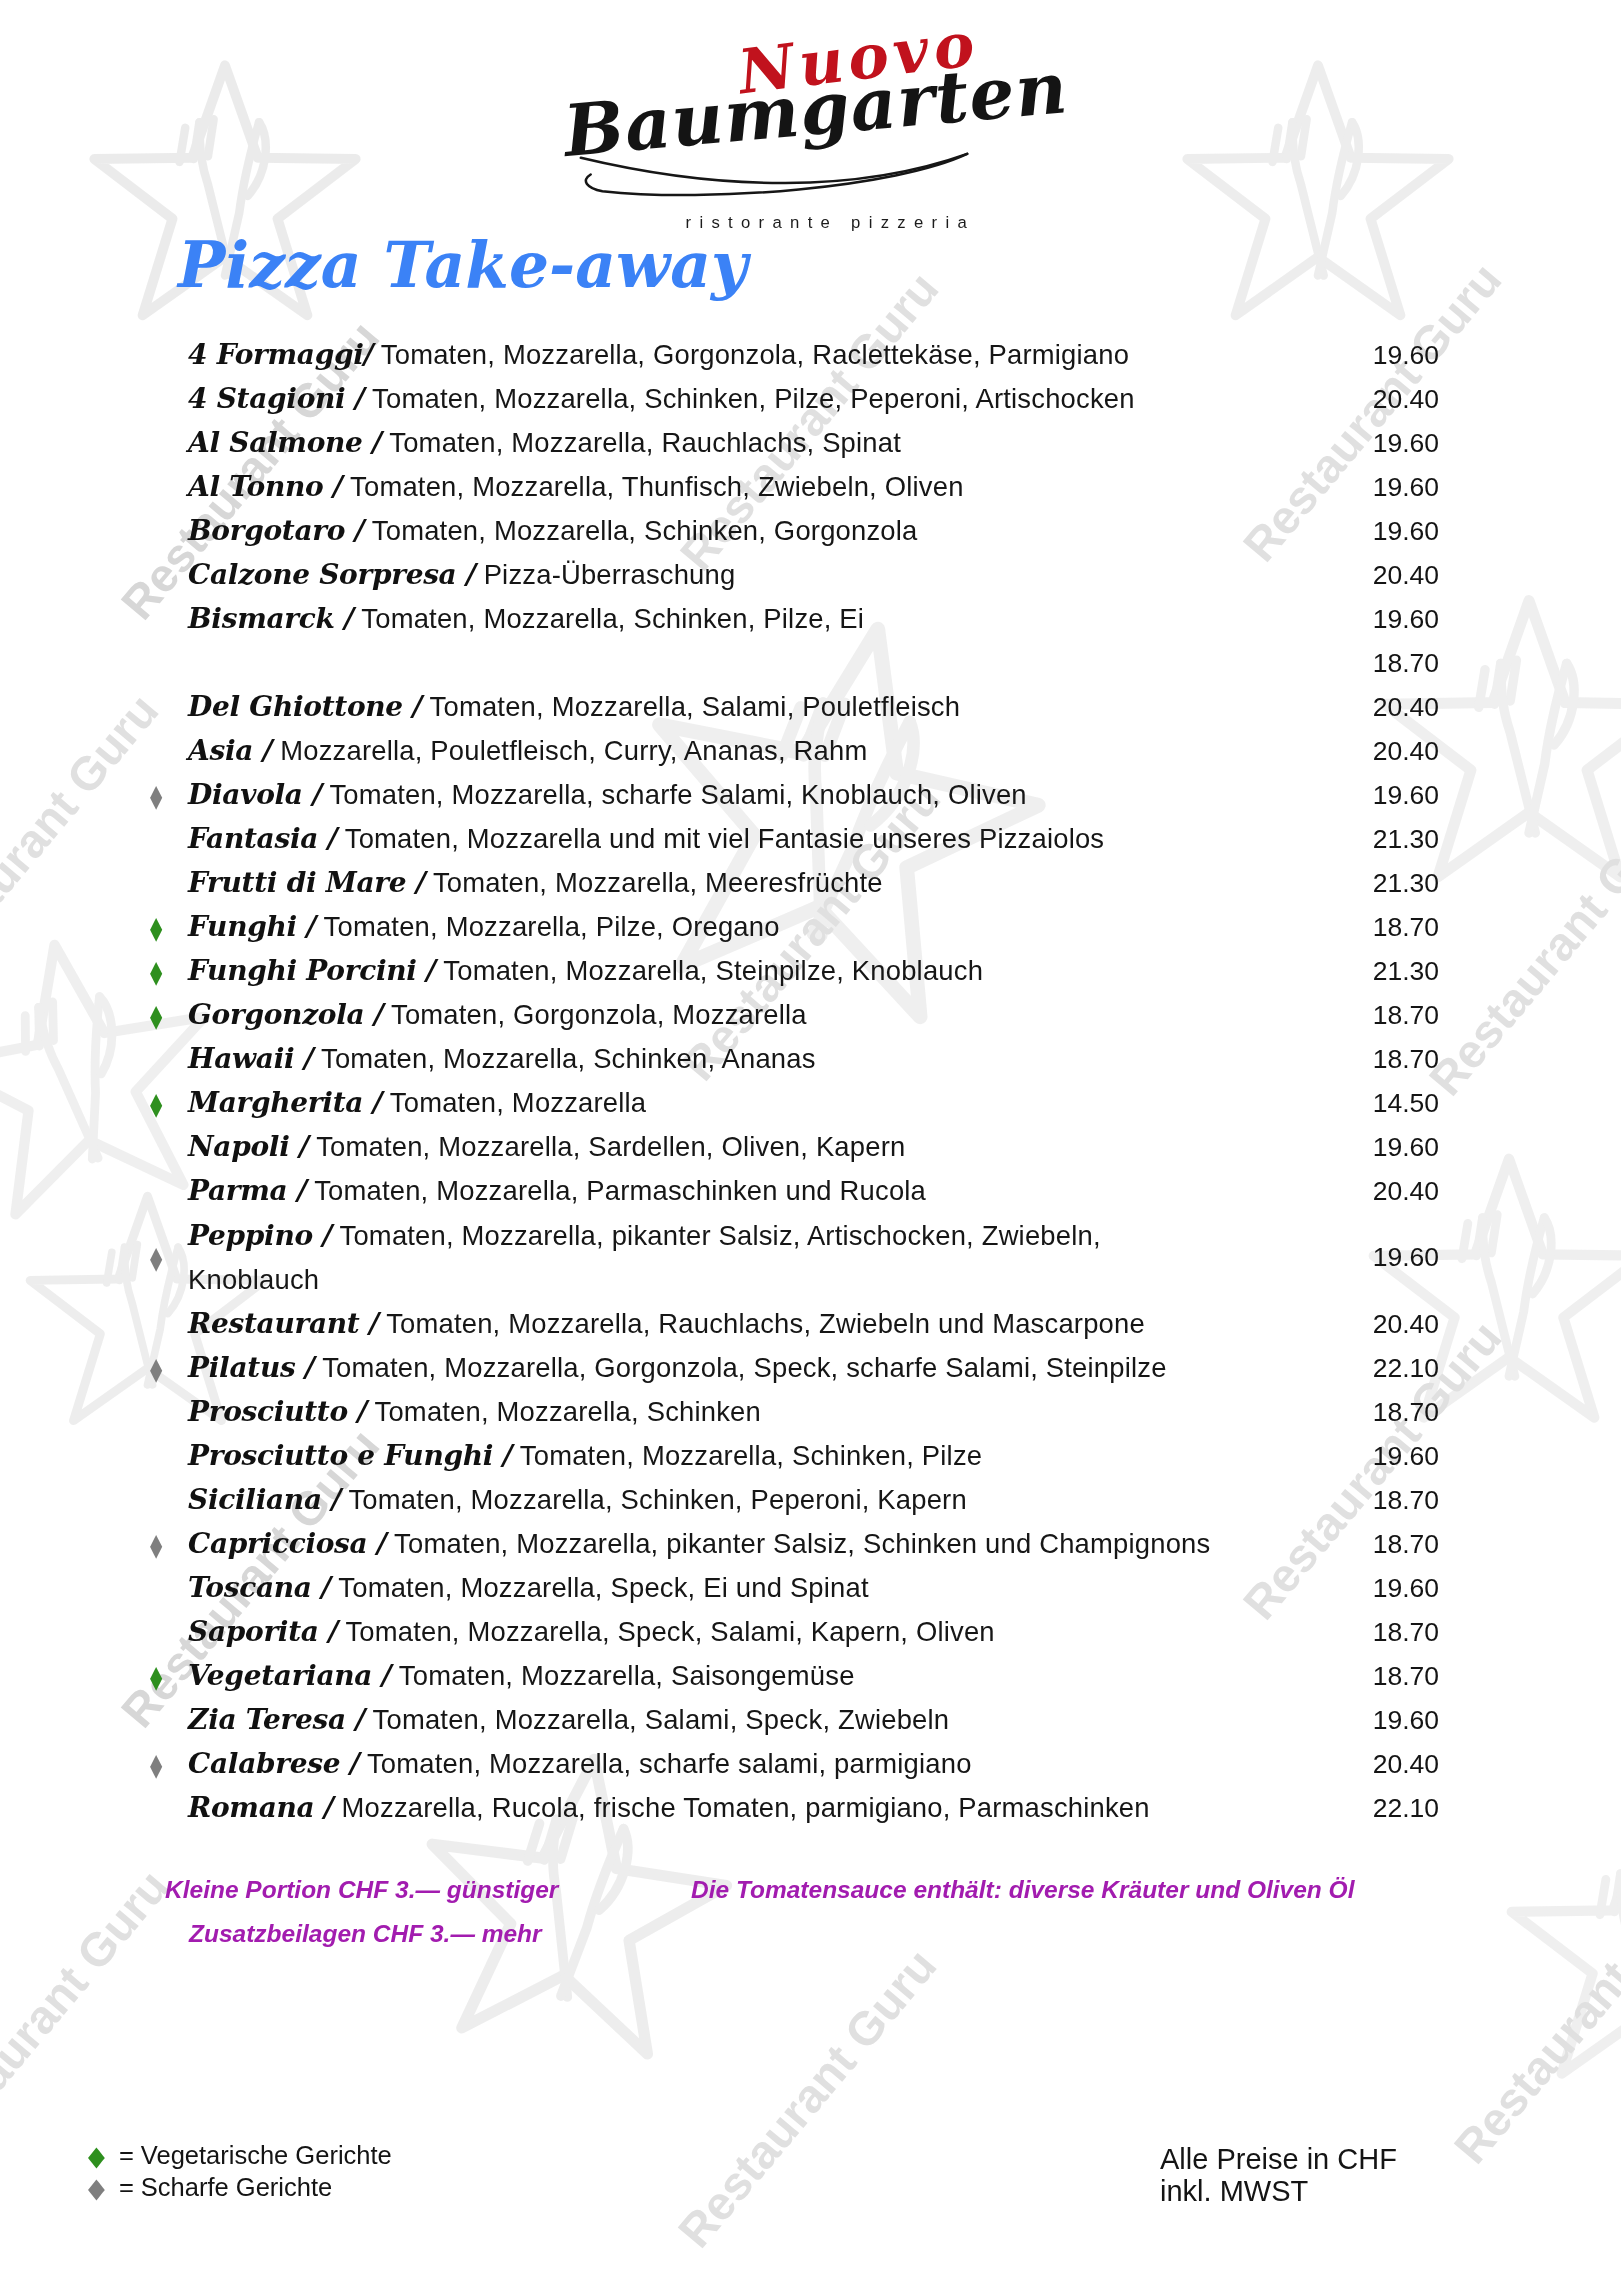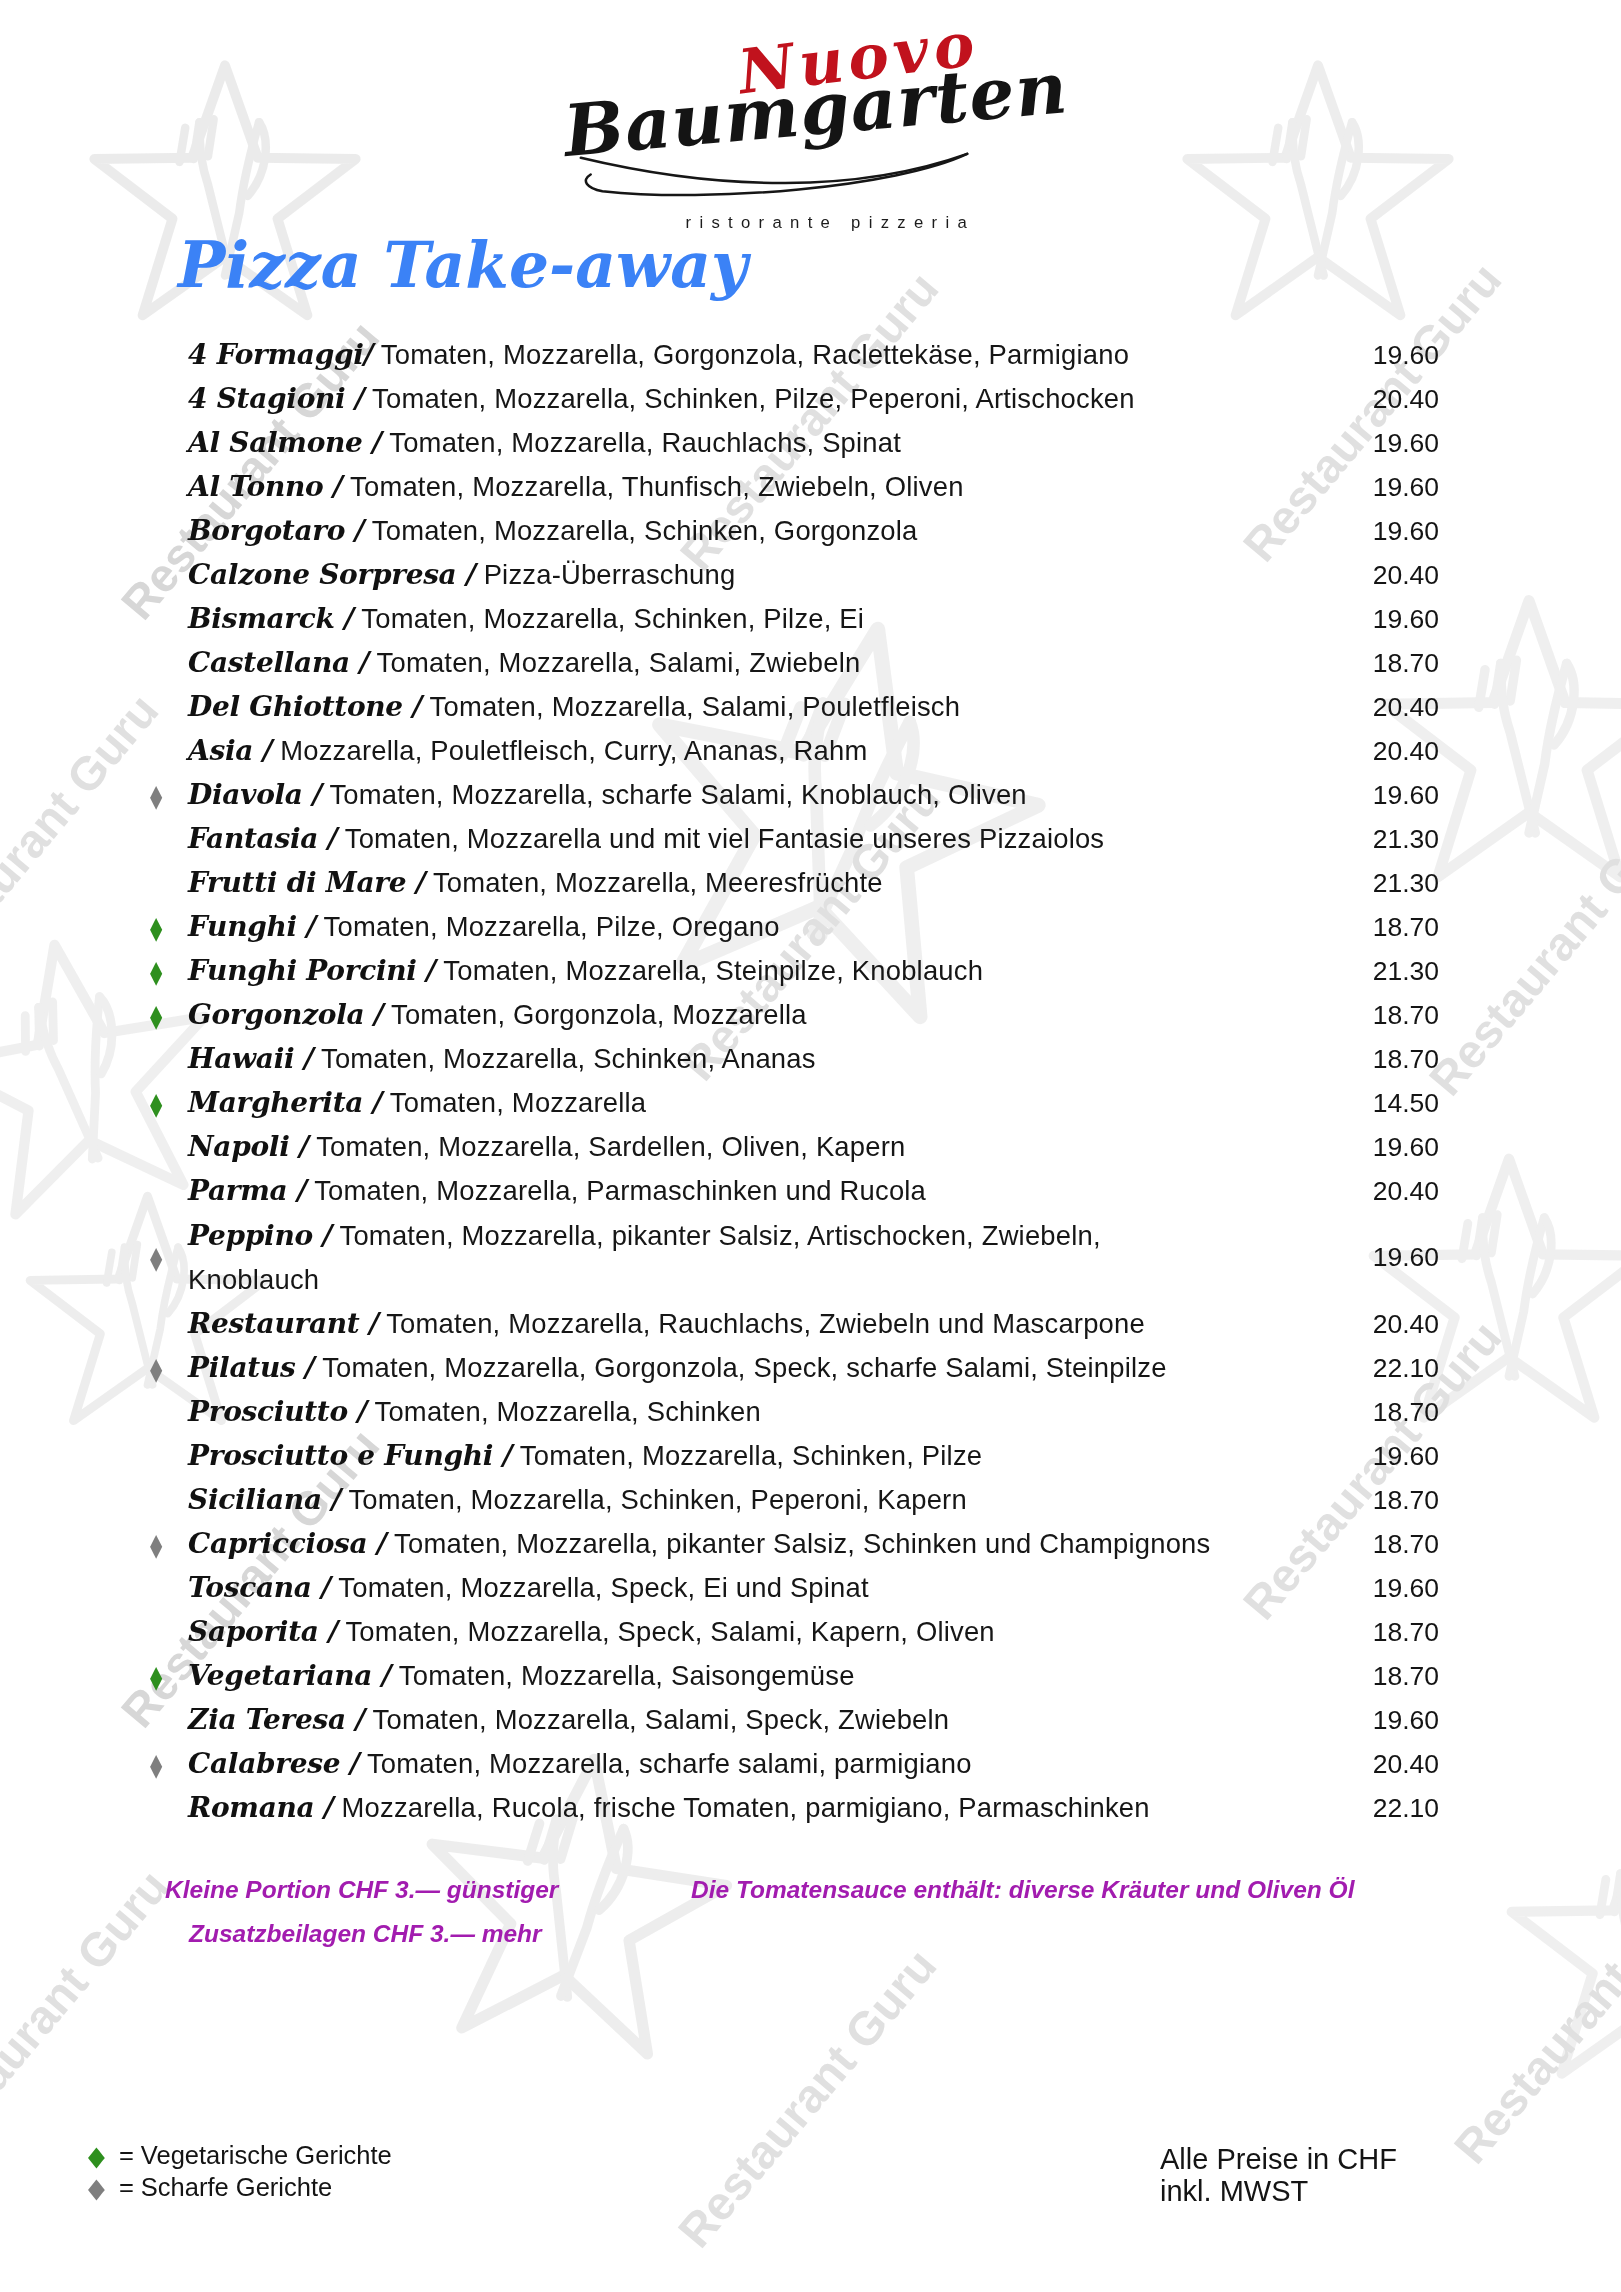--- a/index.html
+++ b/index.html
@@ -160,21 +160,20 @@
         <span class="txt"><b class="item-name">Calzone Sorpresa /</b> Pizza-Überraschung</span>
         <span class="price">20.40</span>
       </div>
       <div class="row">
         <span class="marker-cell"></span>
         <span class="txt"><b class="item-name">Bismarck /</b> Tomaten, Mozzarella, Schinken, Pilze, Ei</span>
         <span class="price">19.60</span>
       </div>
       <div class="row">
         <span class="marker-cell"></span>
-        <span class="txt"><b class="item-name">Castellana /</b> Tomaten, Mozzarella, Salami, Zwiebeln</span>
         <span class="price">18.70</span>
       </div>
       <div class="row">
         <span class="marker-cell"></span>
         <span class="txt"><b class="item-name">Del Ghiottone /</b> Tomaten, Mozzarella, Salami, Pouletfleisch</span>
         <span class="price">20.40</span>
       </div>
       <div class="row">
         <span class="marker-cell"></span>
         <span class="txt"><b class="item-name">Asia /</b> Mozzarella, Pouletfleisch, Curry, Ananas, Rahm</span>

